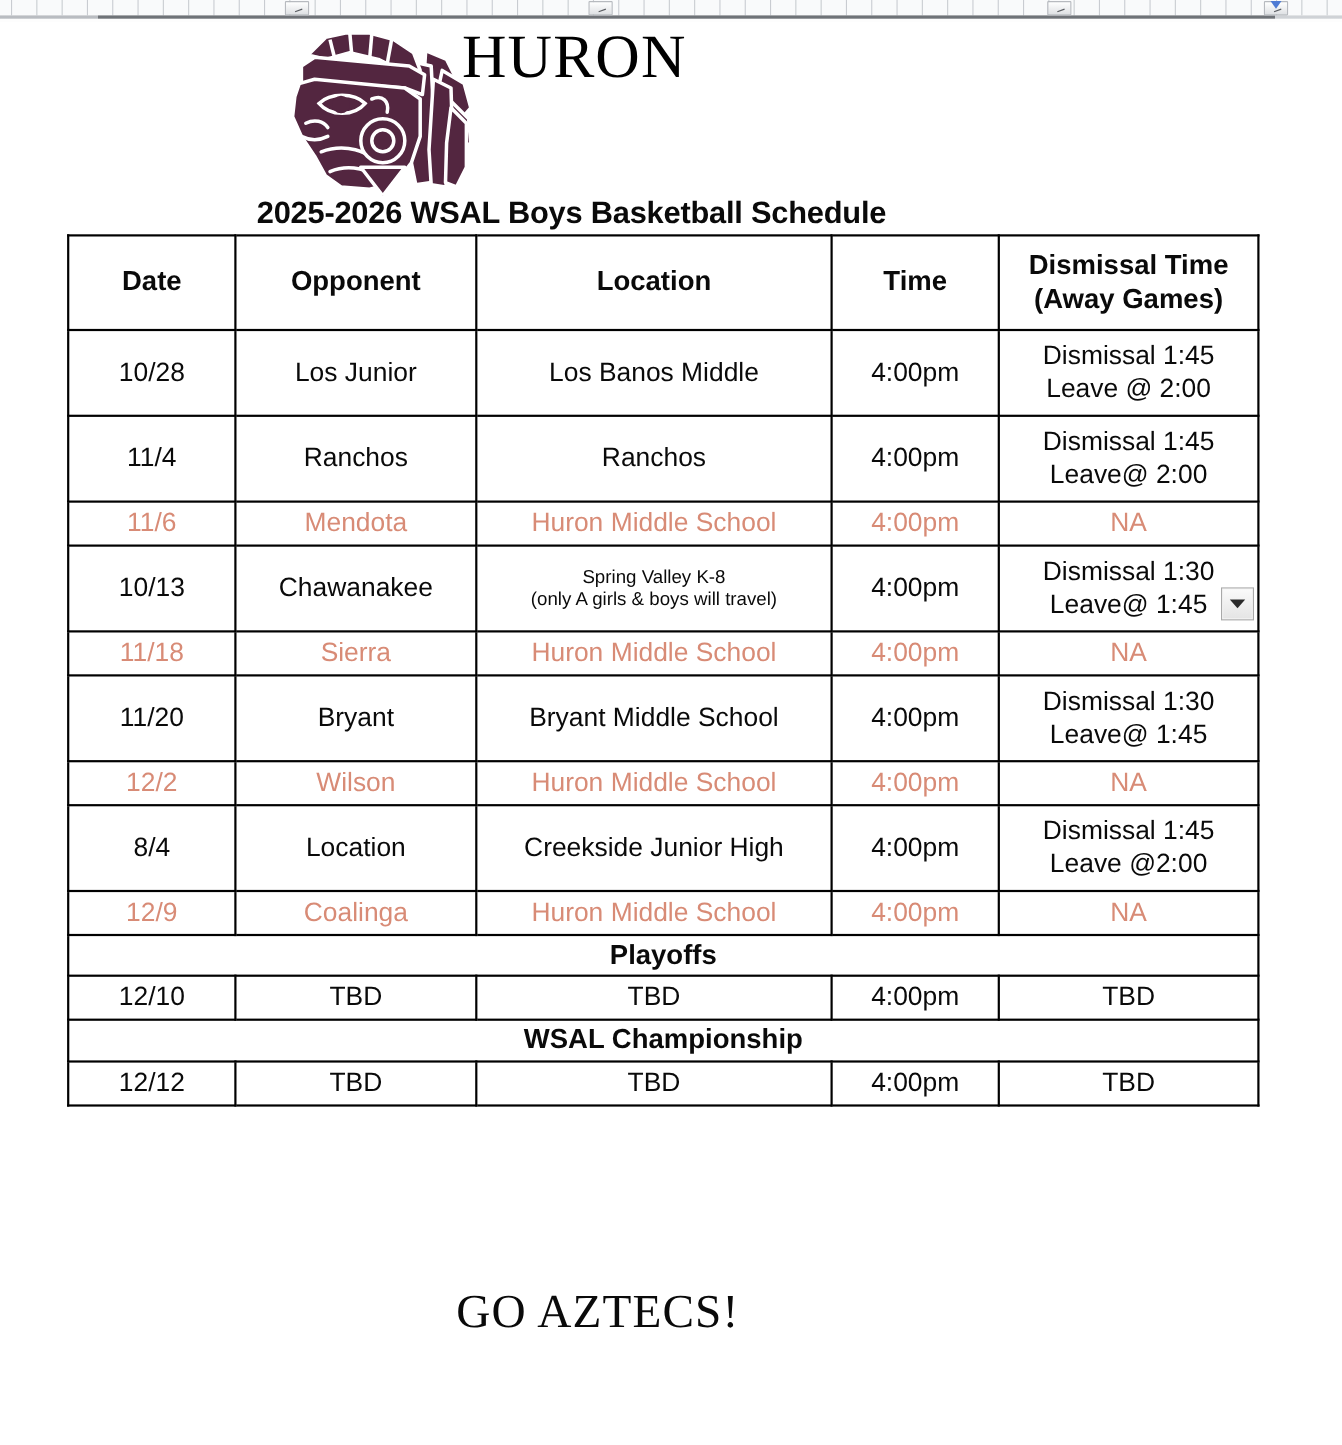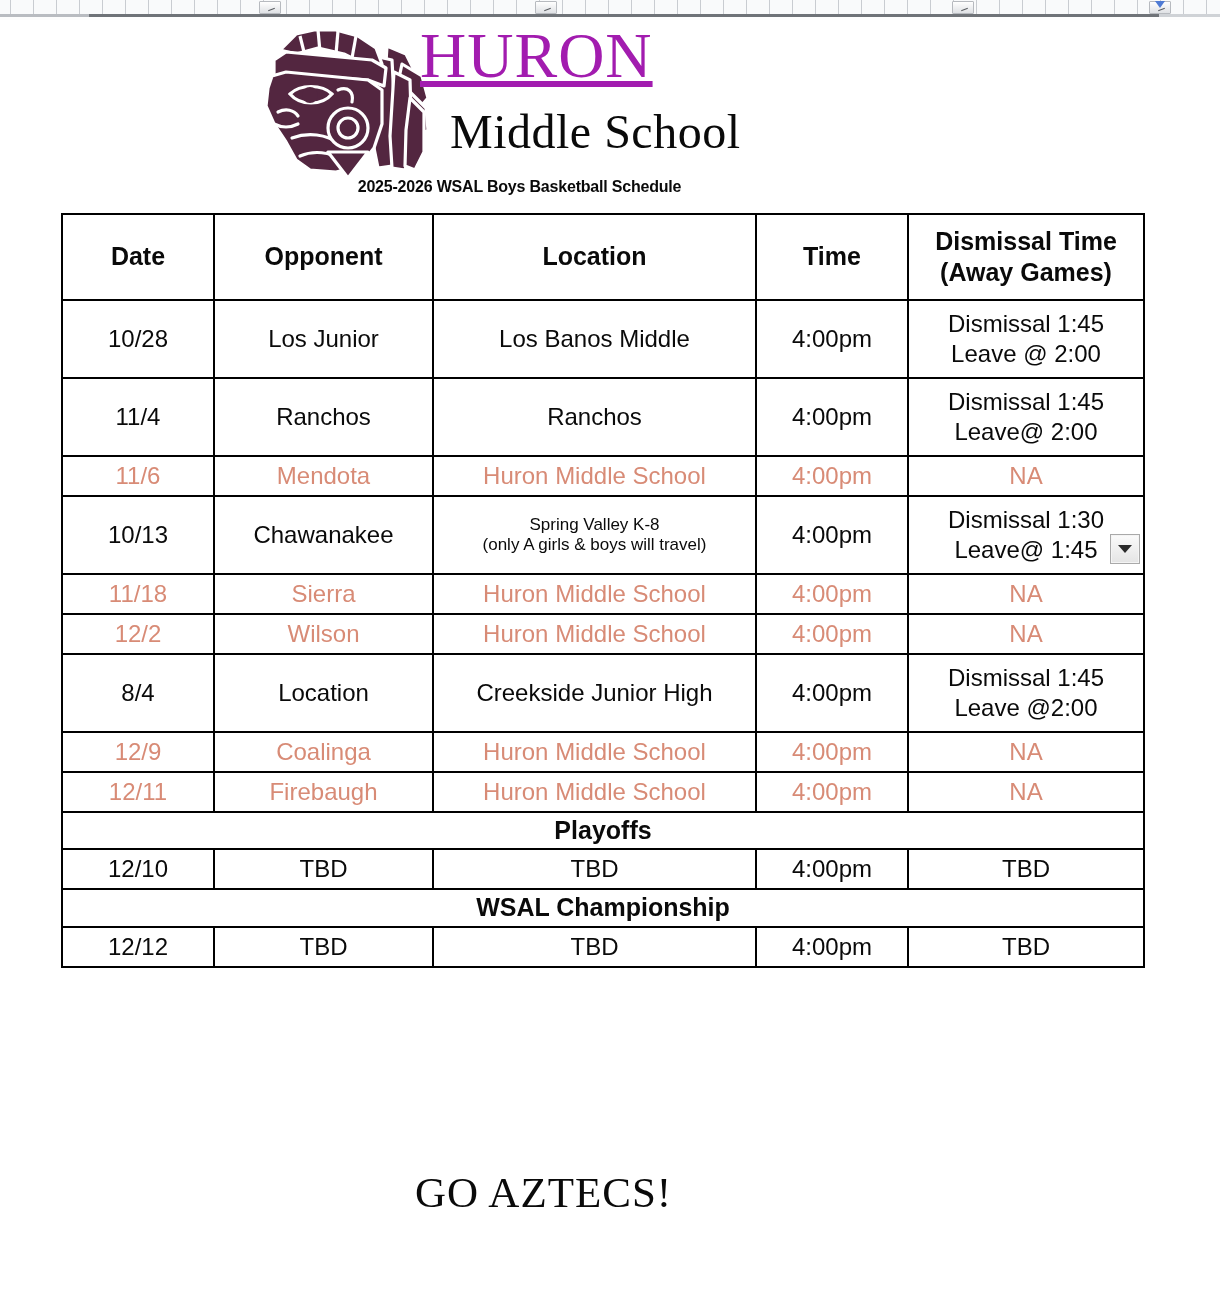--- a/index.html
+++ b/index.html
@@ -52,34 +52,34 @@
     position:absolute; left:256px; top:6px; width:180px; height:158px;
   }
   .logo-wrap svg{ display:block; width:180px; height:158px; }
 
   .wordmark{
     position:absolute; left:420px; top:8px; width:420px; height:150px;
   }
   .wm-huron{
     position:absolute; left:0; top:2px;
     font-family:"Liberation Serif", serif;
-    font-size:64px; font-weight:400; letter-spacing:1px;
-    color:#a21caf; line-height:1; white-space:nowrap;text-decoration:underline;
+    font-size:56px; font-weight:400; letter-spacing:1px;
+    color:#000000; line-height:1; white-space:nowrap;
   }
   .wm-middle{
     position:absolute; left:30px; top:86px;
     font-family:"Liberation Serif", serif;
     font-size:48px; font-weight:400; letter-spacing:0.5px;
     color:#0a0a0a; line-height:1; white-space:nowrap;
   }
 
   .doc-title{
     position:absolute; left:0; top:178px; width:1039px;
     text-align:center;
-    font-size:16px; font-weight:bold; color:#0a0a0a;
+    font-size:28px; font-weight:bold; color:#0a0a0a;
     letter-spacing:-0.2px;
   }
 
   
   .sched {
     position:absolute; left:61px; top:213px;
     width:1082px;
     border-collapse:collapse;
     table-layout:fixed;
   }
@@ -244,21 +244,20 @@
 
       <circle cx="92" cy="108" r="20" fill="#532640" stroke="#ffffff" stroke-width="3.2"></circle>
       <circle cx="92" cy="108" r="10" fill="none" stroke="#ffffff" stroke-width="3.2"></circle>
 
       <path d="M72 132 L112 132 L92 158 Z" fill="#532640" stroke="#ffffff" stroke-width="3.2" stroke-linejoin="round"></path>
     </svg>
   </div>
 
   <div class="wordmark">
     <div class="wm-huron">HURON</div>
-    <div class="wm-middle">Middle School</div>
   </div>
 </div>
 
 <div class="doc-title">2025-2026 WSAL Boys Basketball Schedule</div>
 
 <table class="sched">
   <colgroup>
     <col class="col-date">
       <col class="col-opp">
       <col class="col-loc">
@@ -318,20 +317,30 @@
           <span class="dis-line">Leave@ 1:45</span>
         </td>
       </tr>
       <tr class="r-short home">
         <td>11/18</td>
         <td>Sierra</td>
         <td>Huron Middle School</td>
         <td>4:00pm</td>
         <td>NA</td>
       </tr>
+      <tr class="r-tall">
+        <td>11/20</td>
+        <td>Bryant</td>
+        <td>Bryant Middle School</td>
+        <td>4:00pm</td>
+        <td>
+          <span class="dis-line">Dismissal 1:30</span>
+          <span class="dis-line">Leave@ 1:45</span>
+        </td>
+      </tr>
       <tr class="r-short home">
         <td>12/2</td>
         <td>Wilson</td>
         <td>Huron Middle School</td>
         <td>4:00pm</td>
         <td>NA</td>
       </tr>
       <tr class="r-tall">
         <td>8/4</td>
         <td>Location</td>
@@ -342,27 +351,20 @@
           <span class="dis-line">Leave @2:00</span>
         </td>
       </tr>
       <tr class="r-short home">
         <td>12/9</td>
         <td>Coalinga</td>
         <td>Huron Middle School</td>
         <td>4:00pm</td>
         <td>NA</td>
       </tr>
-      <tr class="r-short home">
-        <td>12/11</td>
-        <td>Firebaugh</td>
-        <td>Huron Middle School</td>
-        <td>4:00pm</td>
-        <td>NA</td>
-      </tr>
     </tbody>
   <tbody id="postseason-rows">
       <tr class="r-section">
         <td colspan="5">Playoffs</td>
       </tr>
       <tr class="r-short">
         <td>12/10</td>
         <td>TBD</td>
         <td>TBD</td>
         <td>4:00pm</td>

